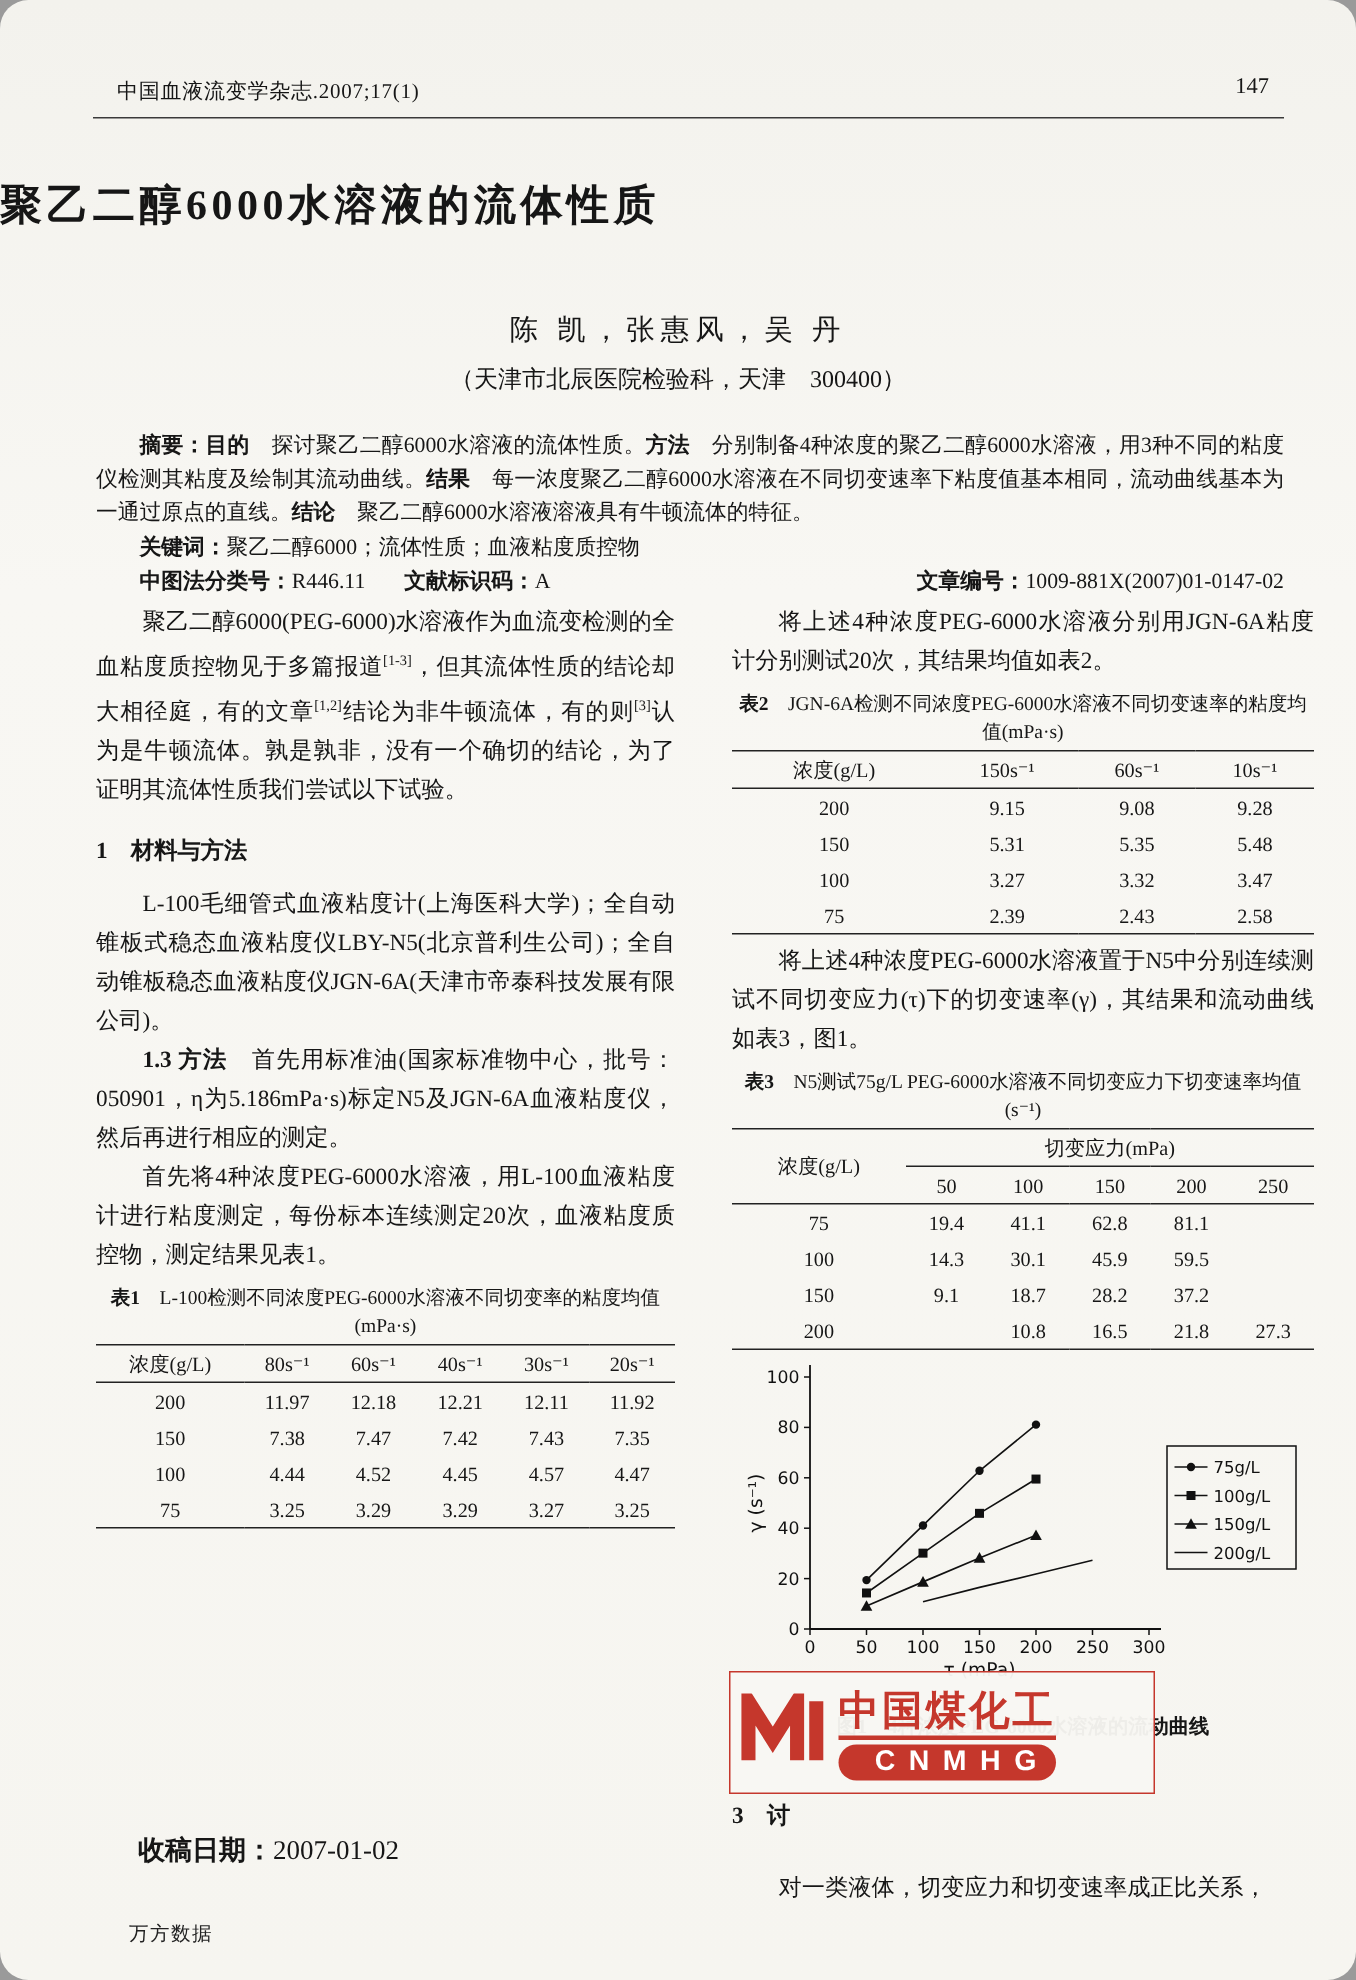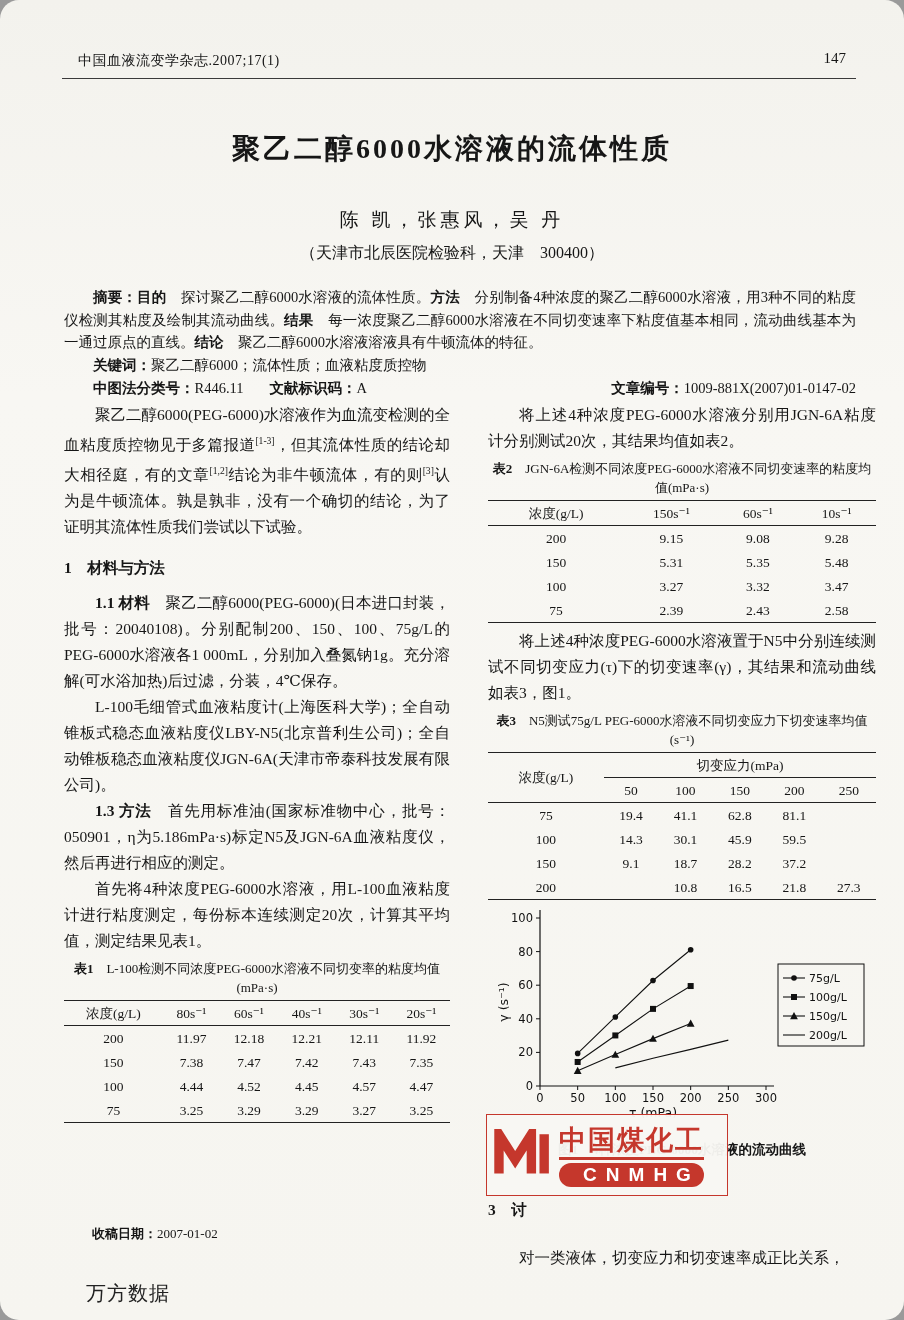--- a/index.html
+++ b/index.html
@@ -6,21 +6,21 @@
   html,body { background:#9a9a9a; }
   body { font-family:"Liberation Serif","DejaVu Serif",serif; }
   .page {
     position:relative; width:904px; height:1320px; margin:0 auto;
     background:linear-gradient(180deg,#f3f2ed 0%, #f8f7f3 30%, #f6f5f0 100%);
     color:#161616; overflow:hidden;border-radius:19px;
   }
   .hdr-left  { position:absolute; top:52px; left:78px;  font-size:14px; letter-spacing:.5px; }
   .hdr-right { position:absolute; top:50px; right:58px; font-size:15px; }
   .hdr-rule  { position:absolute; top:78px; left:62px; width:794px; border-top:1.6px solid #3a3a3a; }
-  .title   { position:absolute; top:130px; left:0; width:100%; text-align:center; font-size:28px; font-weight:700; letter-spacing:3px; }
+  .title   { position:absolute; top:118px; left:0; width:100%; text-align:left; font-size:28px; font-weight:700; letter-spacing:3px; }
   .authors { position:absolute; top:207px; left:0; width:100%; text-align:center; font-size:19px; letter-spacing:4px; }
   .affil   { position:absolute; top:243px; left:0; width:100%; text-align:center; font-size:16px; }
   .front { position:absolute; top:286px; left:64px; width:792px; font-size:14.5px; line-height:22.5px; text-align:justify; }
   .front p { text-indent:2em; }
   .front .clc { display:flex; margin-top:1px; }
   .front .clc .ind { text-indent:2em; }
   .front .clc .mid { margin-left:26px; }
   .front .clc .right { margin-left:auto; }
   .b { font-weight:700; }
   sup { font-size:0.62em; }
@@ -34,25 +34,25 @@
   table.paper { width:100%; border-collapse:collapse; font-size:13.5px; margin:3px 0 5px;
     border-top:1.8px solid #222; border-bottom:1.8px solid #222; }
   table.paper th, table.paper td { text-align:center; padding:3.5px 2px; font-weight:400; line-height:17px; }
   table.paper tr.head th { border-bottom:1.2px solid #222; }
   table.t3 th.corner { border-bottom:1.2px solid #222; }
   table.t3 th.span   { border-bottom:1.2px solid #222; }
   table.t3 tr.subhead th { border-bottom:1.2px solid #222; }
   .figure { margin-top:6px; text-align:center; }
   svg text { font-family:"DejaVu Sans","Liberation Sans",sans-serif; fill:#111; }
   .fig-cap { font-size:13.5px; text-align:center; margin-top:1px; }
-  .footer-note { position:absolute; top:1224px; left:64px; width:794px; display:flex; font-size:13px; line-height:19px; }
+  .footer-note { position:absolute; top:1224px; left:64px; width:794px; display:flex; font-size:18px; line-height:19px; }
   .footer-note .received { white-space:nowrap; padding-left:28px; width:206px; flex:none; }
   .footer-note .bio { flex:1; text-align:justify; }
-  .wanfang { position:absolute; top:1280px; left:86px; font-size:20px; letter-spacing:1px; color:#222; }
-  .watermark { position:absolute; left:486px; top:1114px; width:242px; height:82px;
+  .wanfang { position:absolute; top:1280px; left:86px; font-size:13px; letter-spacing:1px; color:#222; }
+  .watermark { position:absolute; left:486px; top:1114px; width:284px; height:82px;
     border:1px solid #c5372c; background:rgba(248,247,243,.96);
     display:flex; align-items:center; padding:6px 8px 6px 6px; }
   .wm-icon { flex:none; margin-right:8px; }
   .wm-text { display:flex; flex-direction:column; align-items:center; }
   .wm-cn { font-size:27px; font-weight:700; color:#c5372c; letter-spacing:2px;
     border-bottom:3px solid #c5372c; padding-bottom:1px; line-height:32px; }
   .wm-en { margin-top:3px; background:#c5372c; color:#fff; font-weight:700; font-size:19px;
     letter-spacing:9px; text-align:center; border-radius:13px; padding:1px 4px 1px 24px;
     font-family:"Liberation Sans","DejaVu Sans",sans-serif; align-self:stretch; }
 </style>
@@ -75,24 +75,23 @@
     <div class="clc">
       <span class="ind"><span class="b">中图法分类号：</span><span>R446.11</span></span>
       <span class="mid"><span class="b">文献标识码：</span><span>A</span></span>
       <span class="right"><span class="b">文章编号：</span><span>1009-881X(2007)01-0147-02</span></span>
     </div>
   </div>
 
   <div class="col-left">
     <p class="body"><span>聚乙二醇6000(PEG-6000)水溶液作为血流变检测的全血粘度质控物见于多篇报道</span><sup>[1-3]</sup><span>，但其流体性质的结论却大相径庭，有的文章</span><sup>[1,2]</sup><span>结论为非牛顿流体，有的则</span><sup>[3]</sup><span>认为是牛顿流体。孰是孰非，没有一个确切的结论，为了证明其流体性质我们尝试以下试验。</span></p>
     <h3 class="sec">1　材料与方法</h3>
-    <p class="body"><span class="b">1.1 材料</span><span>　聚乙二醇6000(PEG-6000)(日本进口封装，批号：20040108)。分别配制200、150、100、75g/L的PEG-6000水溶液各1 000mL，分别加入叠氮钠1g。充分溶解(可水浴加热)后过滤，分装，4℃保存。</span></p>
     <p class="body">L-100毛细管式血液粘度计(上海医科大学)；全自动锥板式稳态血液粘度仪LBY-N5(北京普利生公司)；全自动锥板稳态血液粘度仪JGN-6A(天津市帝泰科技发展有限公司)。</p>
     <p class="body"><span class="b">1.3 方法</span><span>　首先用标准油(国家标准物中心，批号：050901，η为5.186mPa·s)标定N5及JGN-6A血液粘度仪，然后再进行相应的测定。</span></p>
-    <p class="body">首先将4种浓度PEG-6000水溶液，用L-100血液粘度计进行粘度测定，每份标本连续测定20次，计算其平均值，测定结果见表1。</p>
+    <p class="body">首先将4种浓度PEG-6000水溶液，用L-100血液粘度计进行粘度测定，每份标本连续测定20次，血液粘度质控物，测定结果见表1。</p>
     <div class="tbl-cap"><span class="b">表1</span><span>　L-100检测不同浓度PEG-6000水溶液不同切变率的粘度均值(mPa·s)</span></div>
     <table class="paper">
       <thead>
           <tr class="head">
             <th>浓度(g/L)</th>
             <th>80s⁻¹</th>
             <th>60s⁻¹</th>
             <th>40s⁻¹</th>
             <th>30s⁻¹</th>
             <th>20s⁻¹</th>

